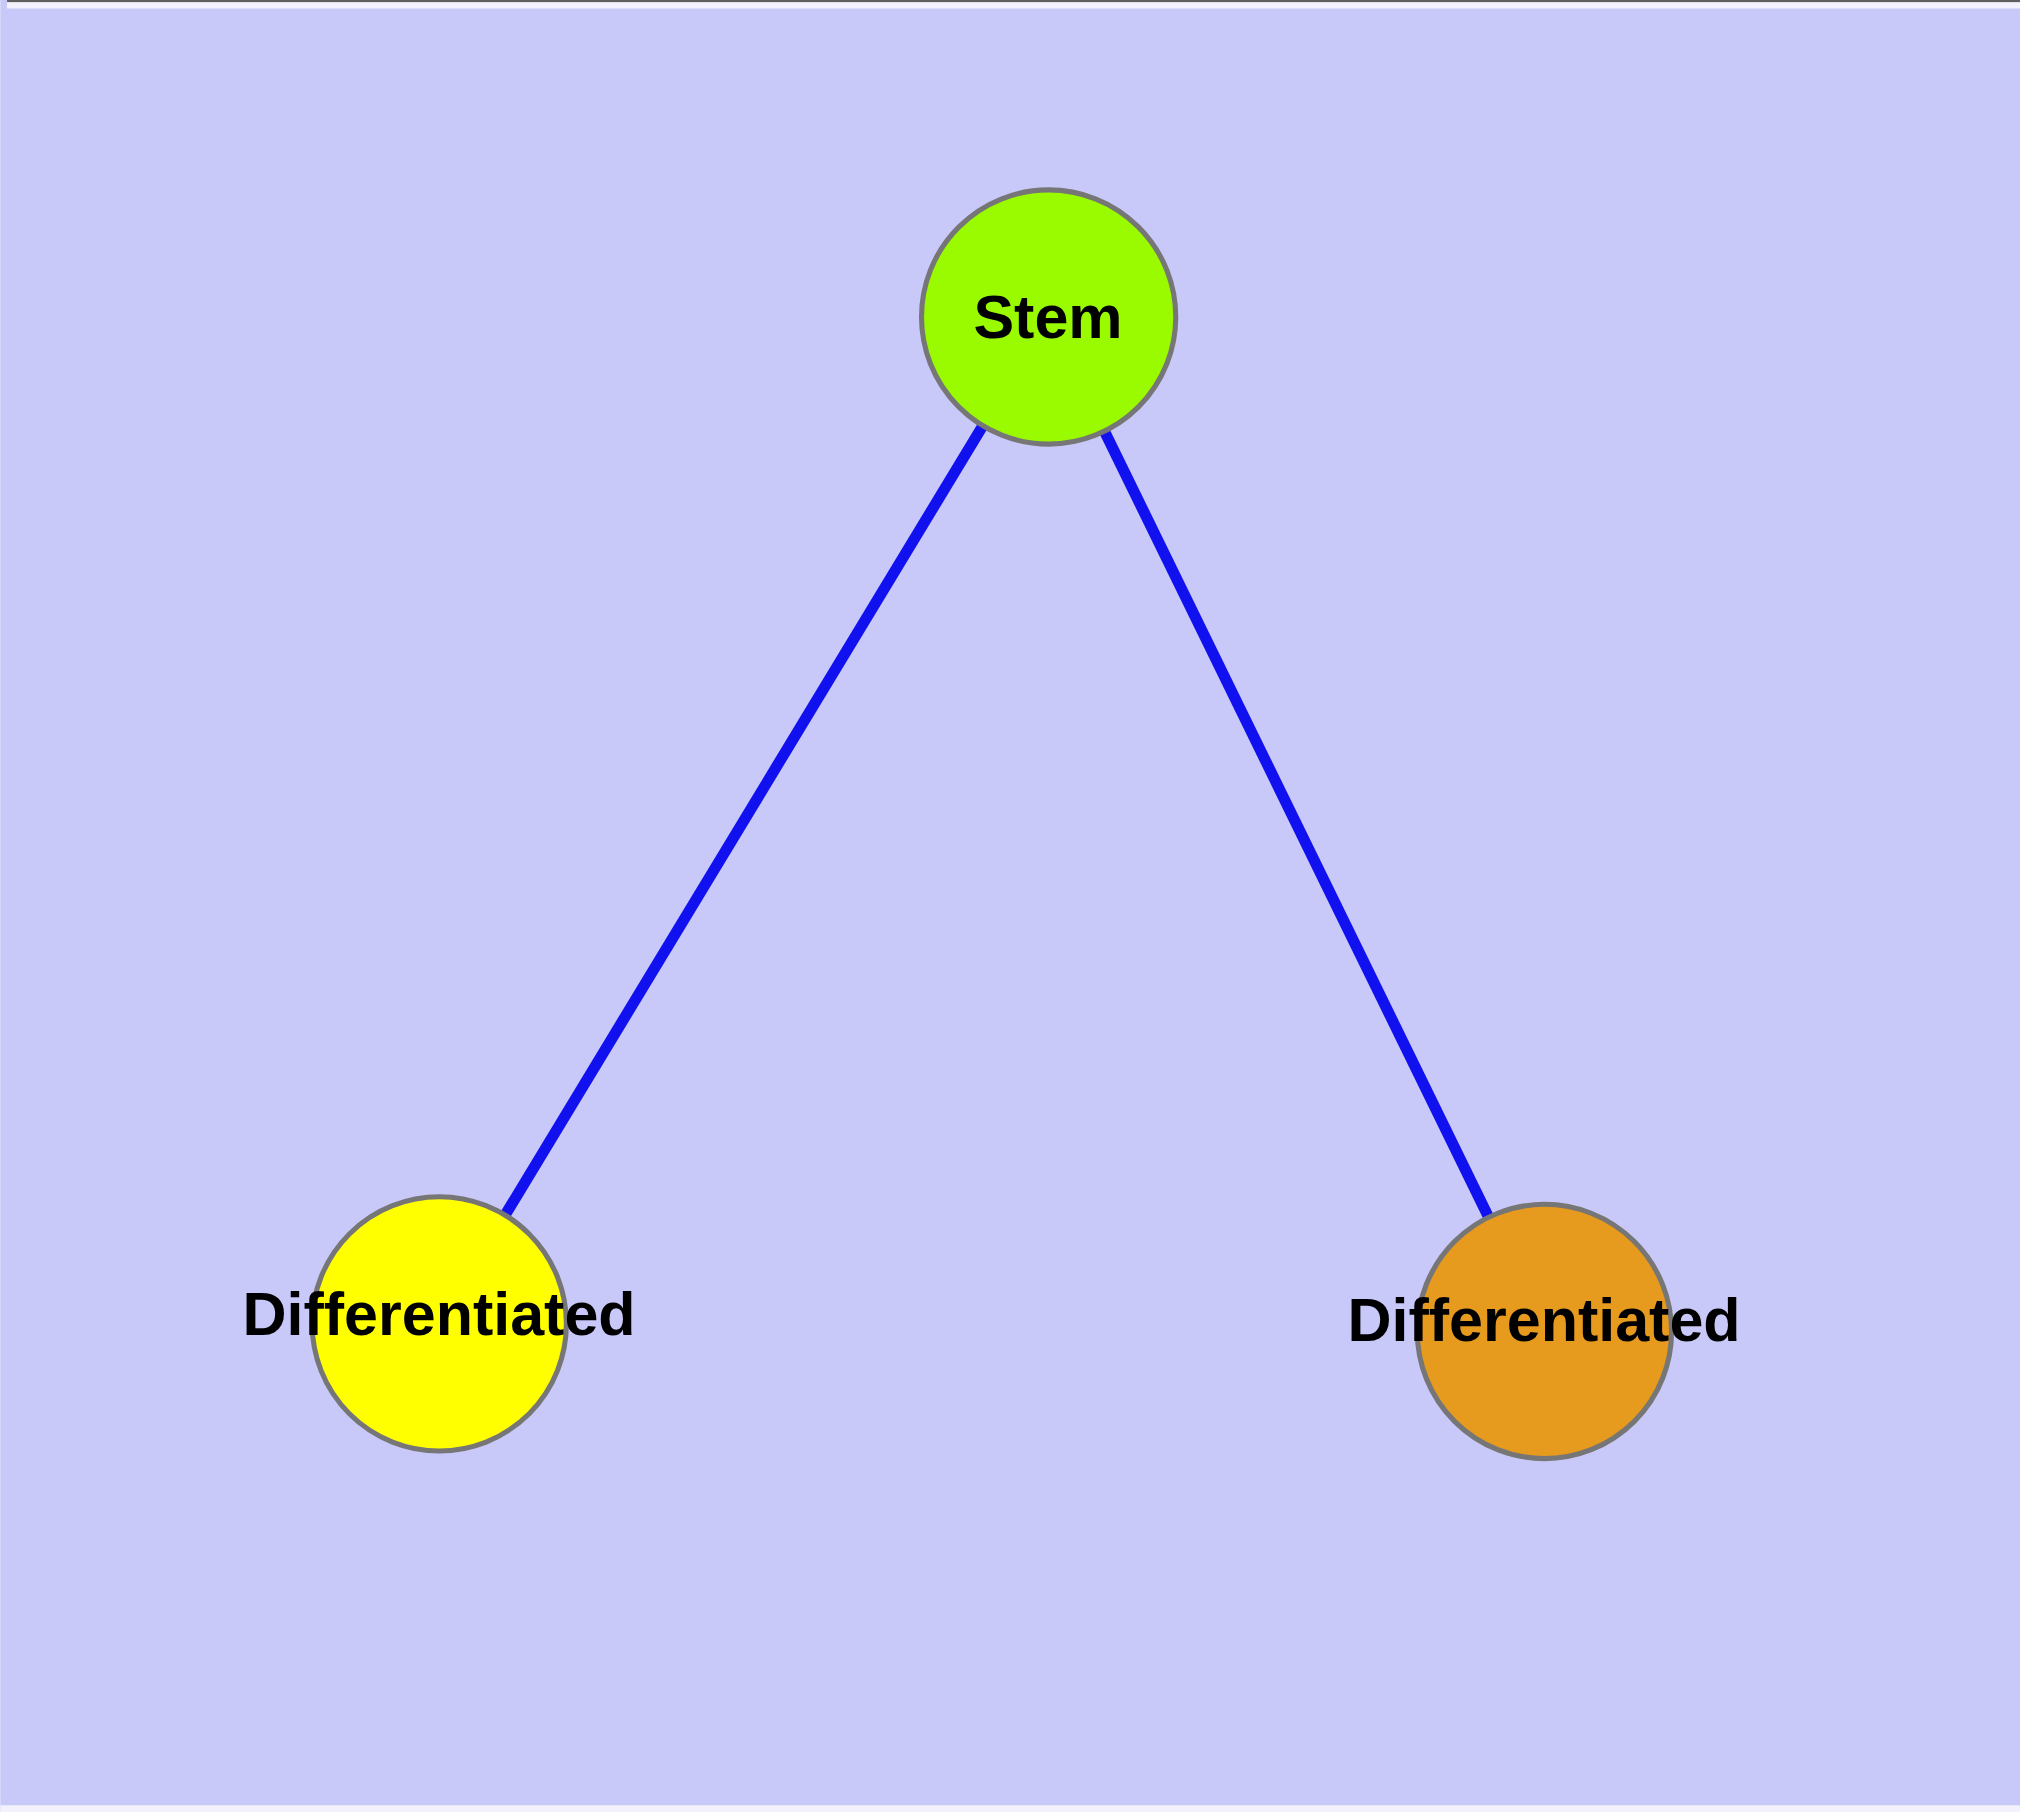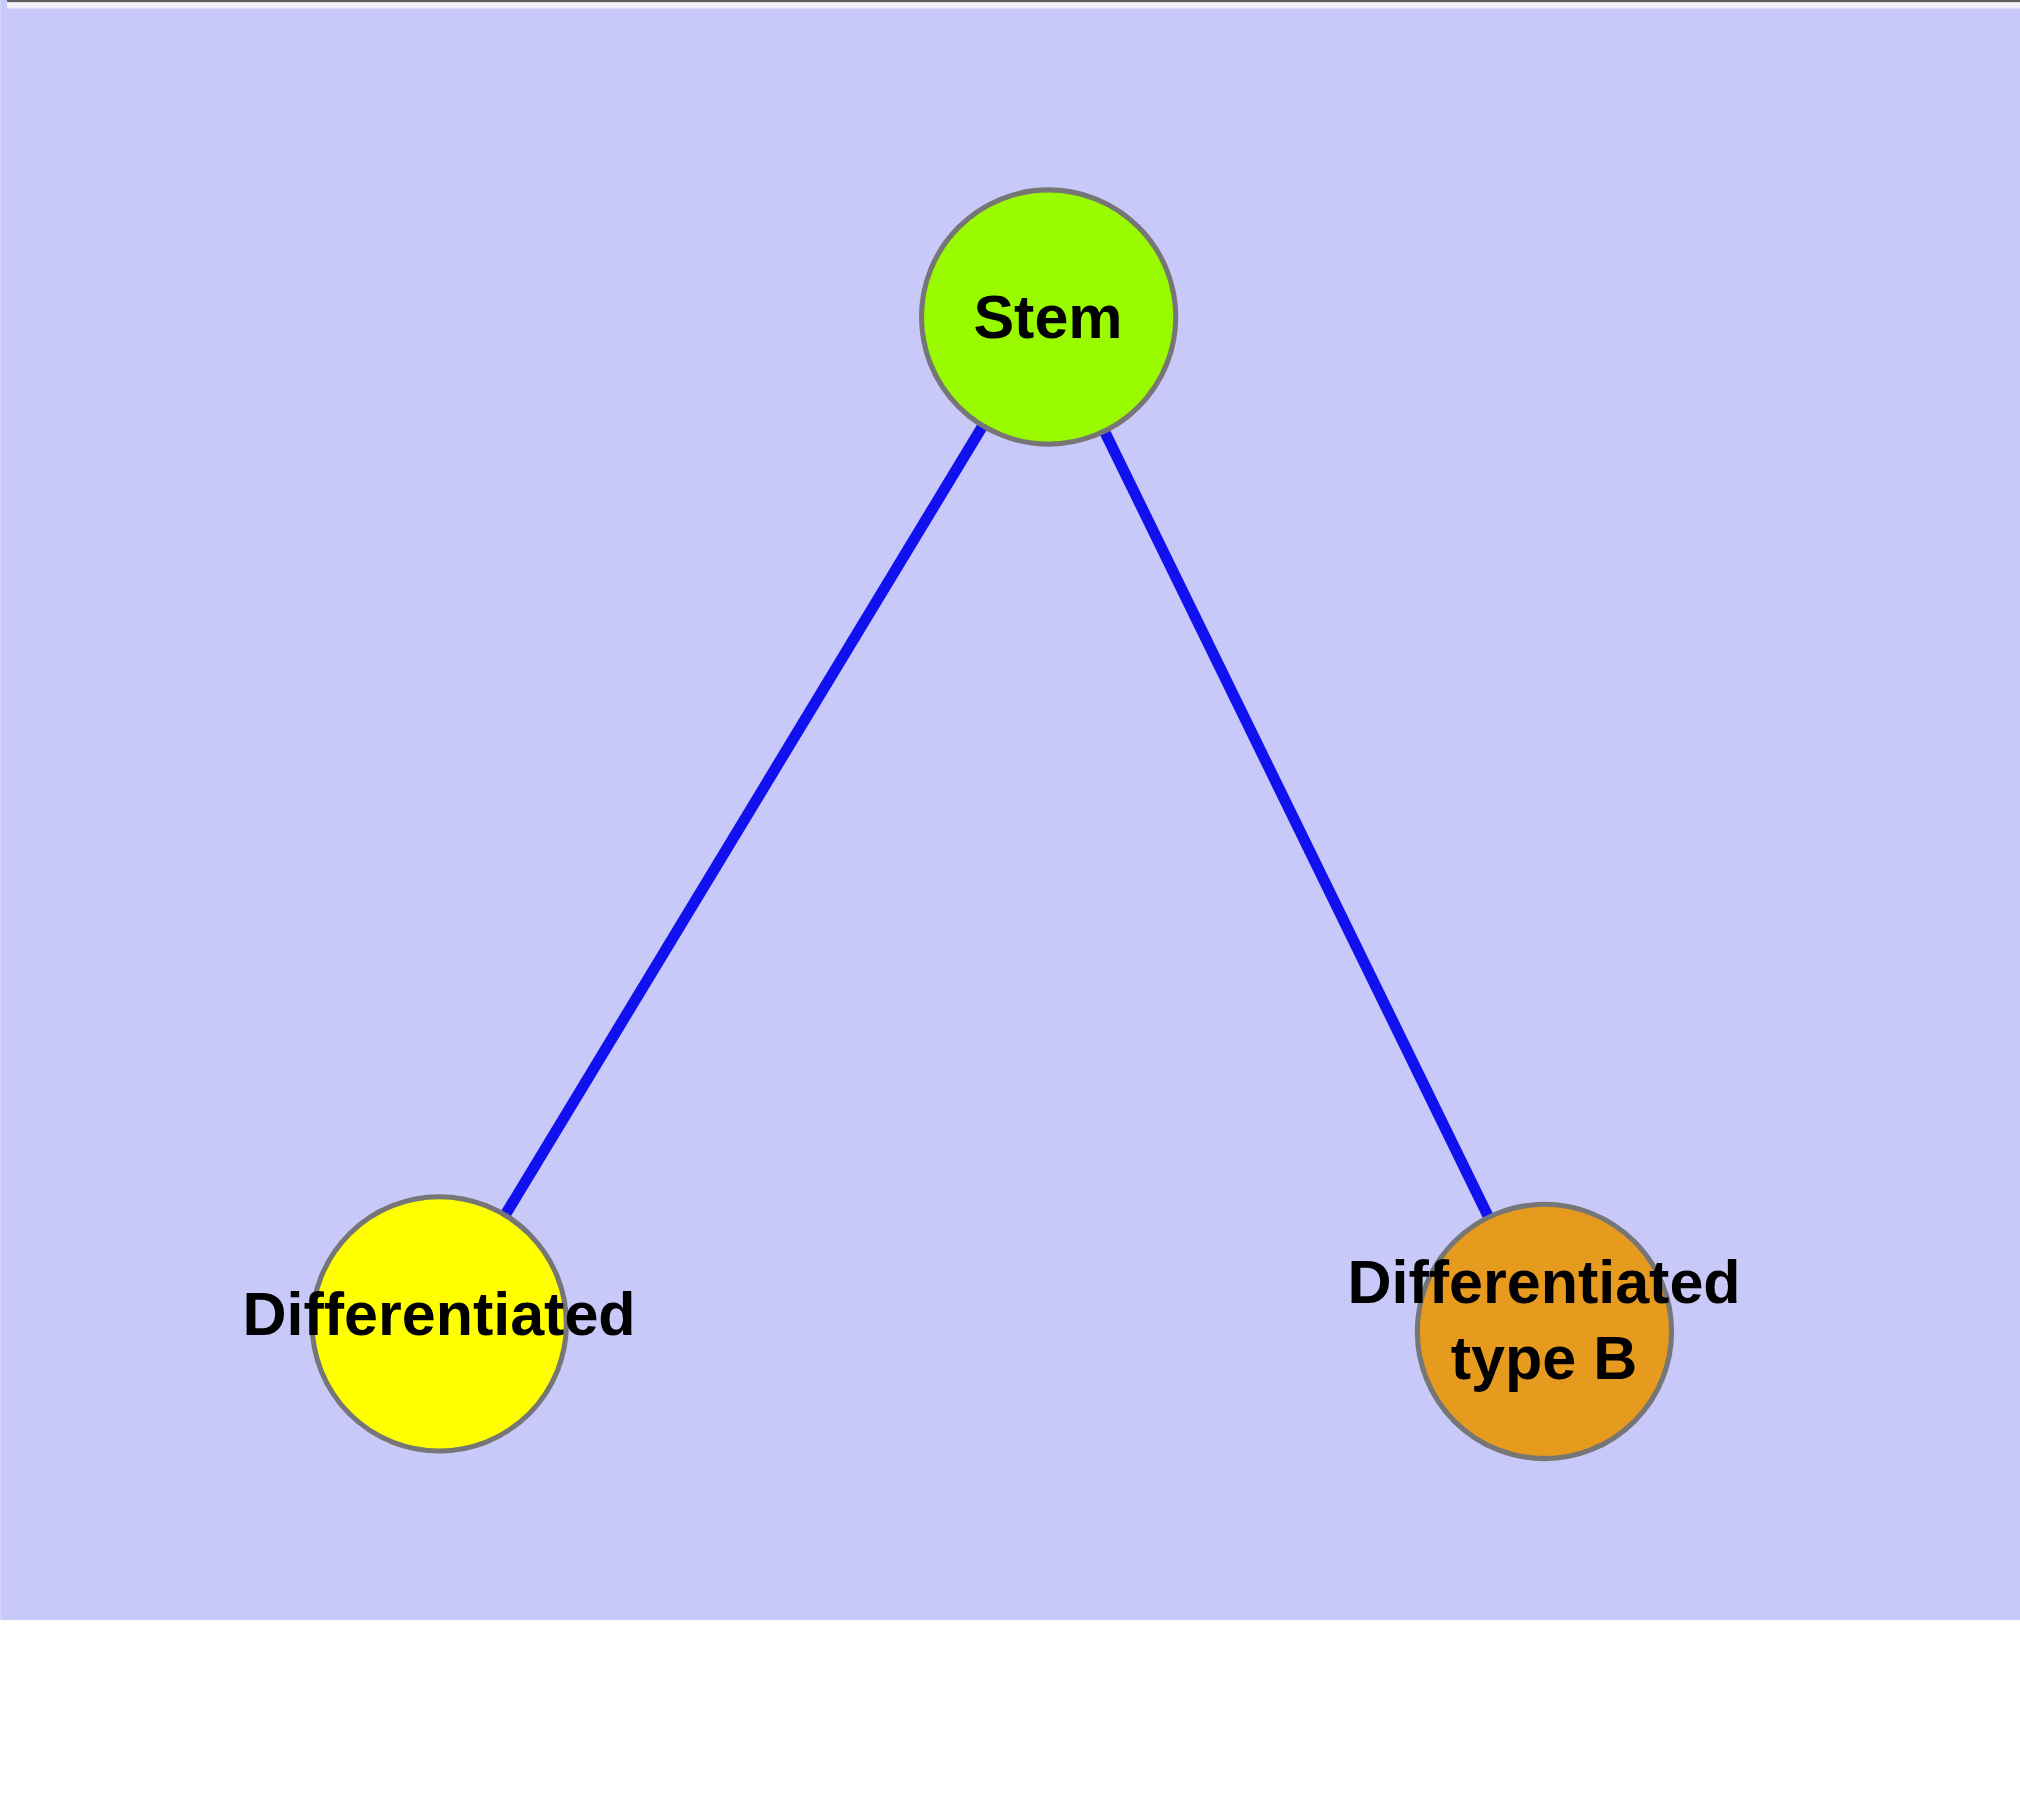--- a/index.html
+++ b/index.html
@@ -3,21 +3,21 @@
 <meta charset="utf-8">
 <style>
   html, body {
     margin: 0;
     padding: 0;
     background: #ffffff;
   }
   #stage {
     position: relative;
     width: 2021px;
-    height: 1620px;
+    height: 1812px;
     overflow: hidden;
     font-family: "Liberation Sans", sans-serif;
   }
   #graph-svg {
     position: absolute;
     top: 0;
     left: 0;
     display: block;
   }
   .node-label {
@@ -59,17 +59,16 @@
   <div class="node-label" style="left:1048px; top:317px;">
     <span>Stem</span>
   </div>
 
   <div class="node-label" style="left:439px; top:1314px;">
     <span>Differentiated</span>
   </div>
 
   <div class="node-label" style="left:1544px; top:1320px;">
     <span>Differentiated</span>
-    <span>type B</span>
   </div>
 
 </div>
 
 
 </body></html>

